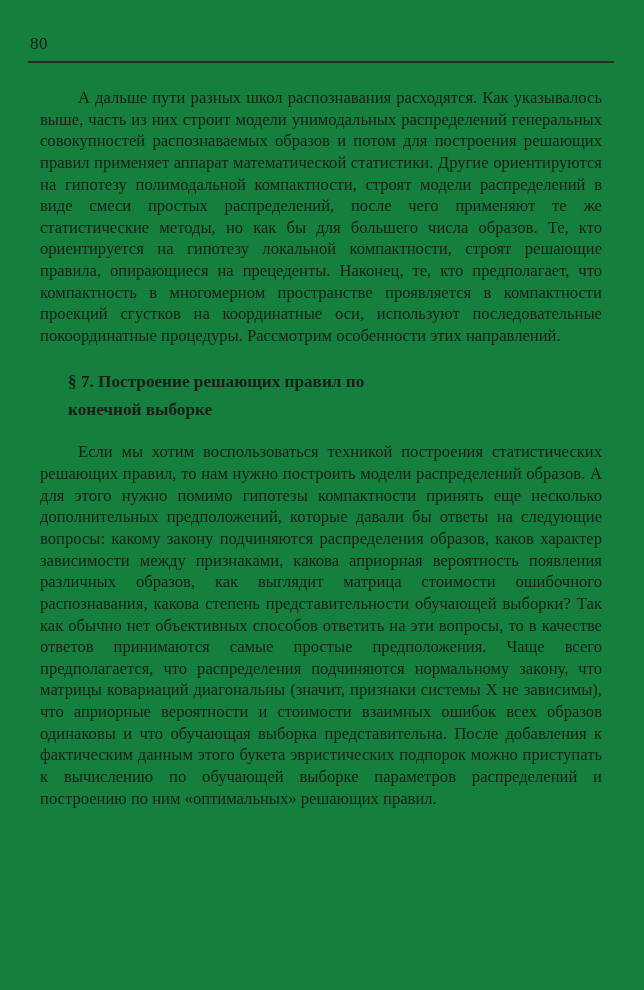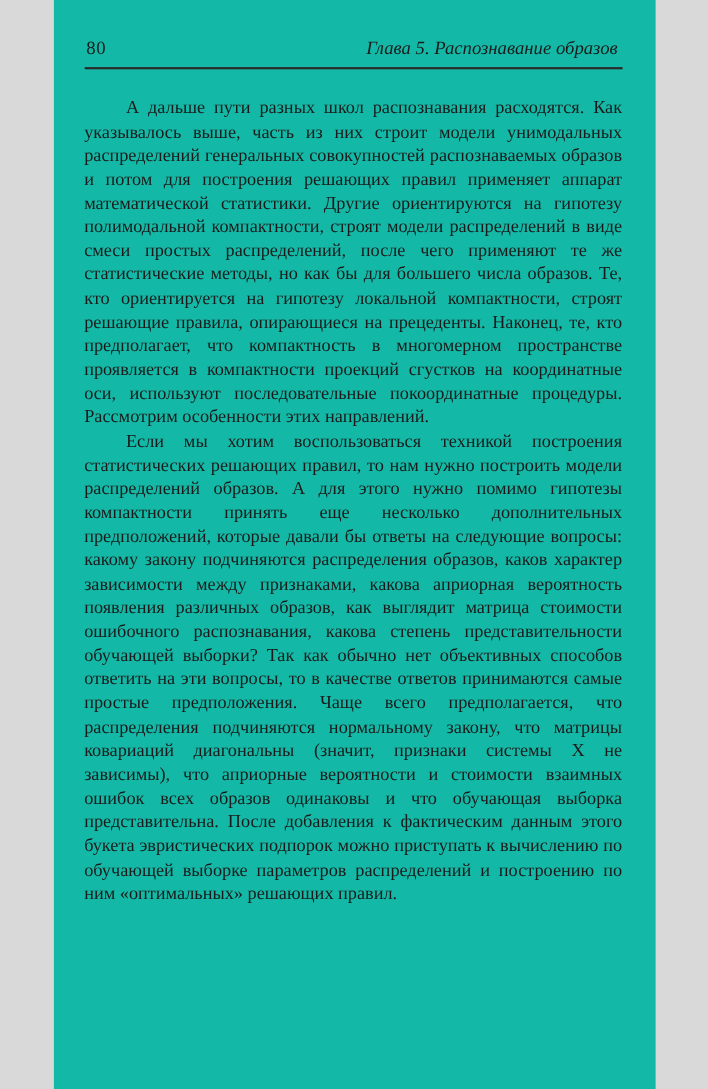--- a/index.html
+++ b/index.html
@@ -2,24 +2,24 @@
 <html lang="ru"><head>
 <meta charset="utf-8">
 <style>
   html, body {
     margin: 0;
     padding: 0;
     background: #d9d9d9;
   }
   .book-page {
     position: relative;
-    width: 547px;
+    width: 644px;
     height: 990px;
     margin: 0 auto;
-    background: #14b8a6;
+    background: #15803d;
     color: #1b1b1b;
     font-family: "Liberation Serif", "DejaVu Serif", serif;
     box-sizing: border-box;
     padding: 34px 30px 0 28px;
     overflow: hidden;
   }
   .running-header {
     display: flex;
     justify-content: space-between;
     align-items: baseline;
@@ -34,21 +34,21 @@
   .running-head {
     font-style: italic;
   }
   .page-body {
     margin-top: 24px;
     font-size: 16.6px;
     line-height: 1.305;
     text-align: justify;
   }
   .page-body p {
-    margin: 0;
+    margin: 12px;
     text-indent: 38px;
     hyphens: auto;
     -webkit-hyphens: auto;
   }
   .section-heading {
     font-size: 17.2px;
     font-weight: bold;
     line-height: 1.65;
     margin: 21px 0 17px 40px;
     text-align: left;
@@ -56,26 +56,27 @@
     white-space: pre-line;
   }
 </style>
 </head>
 <body>
 
 <div class="book-page">
 
   <header class="running-header">
     <span class="page-number">80</span>
-    <span class="running-head">Глава 5. Распознавание образов</span>
   </header>
 
   <main class="page-body">
 
     <p>А дальше пути разных школ распознавания расходятся. Как указывалось выше, часть из них строит модели унимодальных распределений генеральных совокупностей распознаваемых образов и потом для построения решающих правил применяет аппарат математической статистики. Другие ориентируются на гипотезу полимодальной компактности, строят модели распределений в виде смеси простых распределений, после чего применяют те же статистические методы, но как бы для большего числа образов. Те, кто ориентируется на гипотезу локальной компактности, строят решающие правила, опирающиеся на прецеденты. Наконец, те, кто предполагает, что компактность в многомерном пространстве проявляется в компактности проекций сгустков на координатные оси, используют последовательные покоординатные процедуры. Рассмотрим особенности этих направлений.</p>
 
+    <h2 class="section-heading">§ 7. Построение решающих правил по
+конечной выборке</h2>
 
     <p>Если мы хотим воспользоваться техникой построения статистических решающих правил, то нам нужно построить модели распределений образов. А для этого нужно помимо гипотезы компактности принять еще несколько дополнительных предположений, которые давали бы ответы на следующие вопросы: какому закону подчиняются распределения образов, каков характер зависимости между признаками, какова априорная вероятность появления различных образов, как выглядит матрица стоимости ошибочного распознавания, какова степень представительности обучающей выборки? Так как обычно нет объективных способов ответить на эти вопросы, то в качестве ответов принимаются самые простые предположения. Чаще всего предполагается, что распределения подчиняются нормальному закону, что матрицы ковариаций диагональны (значит, признаки системы X не зависимы), что априорные вероятности и стоимости взаимных ошибок всех образов одинаковы и что обучающая выборка представительна. После добавления к фактическим данным этого букета эвристических подпорок можно приступать к вычислению по обучающей выборке параметров распределений и построению по ним «оптимальных» решающих правил.</p>
 
 
   </main>
 
 </div>
 
 </body></html>

